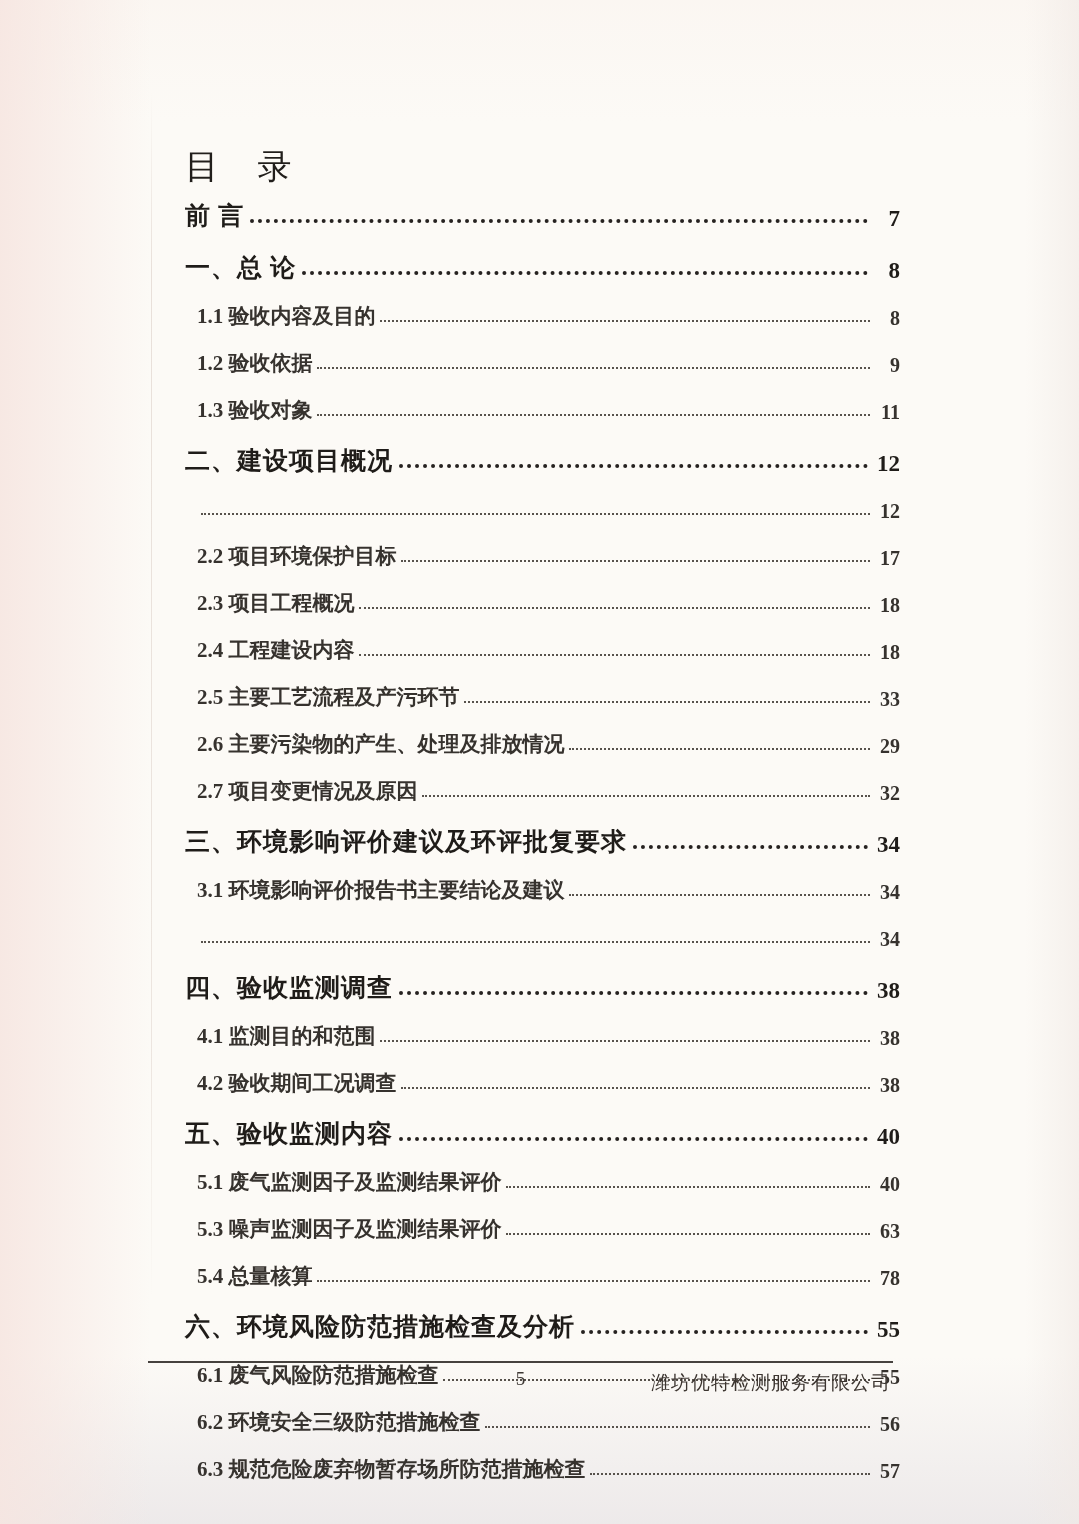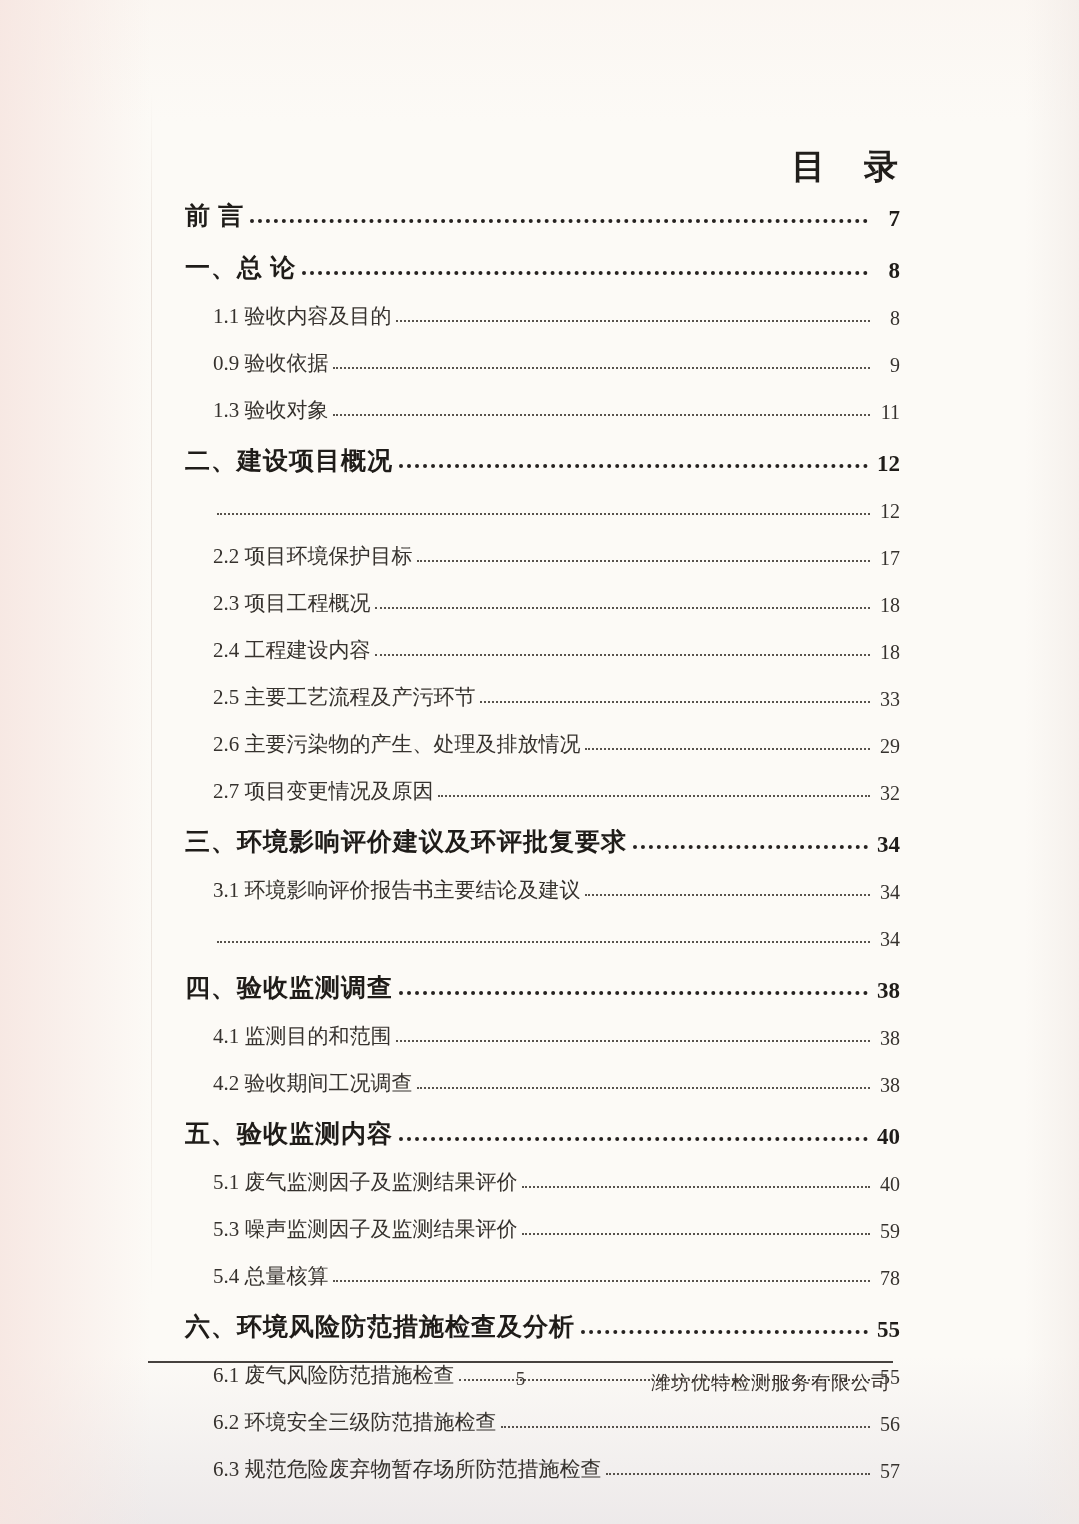--- a/index.html
+++ b/index.html
@@ -21,41 +21,41 @@
   .crease {
     position: absolute;
     left: 151px; top: 90px;
     width: 1px; height: 1210px;
     background: linear-gradient(180deg, rgba(195,175,165,0) 0%, rgba(195,175,165,0.35) 15%, rgba(195,175,165,0.28) 80%, rgba(195,175,165,0) 100%);
   }
   .toc-title {
     position: absolute;
     left: 185px; top: 144px;
     width: 715px;
-    text-align: right;
+    text-align: left;
     font-size: 34px;
-    font-weight: bold;
+    font-weight: normal;
     letter-spacing: 2px;
     word-spacing: 26px;
     color: #211e1b;
   }
   .toc-list {
     position: absolute;
     left: 185px; top: 186px;
     width: 715px;
   }
   .row { display: flex; align-items: flex-end; }
   .row .lbl { white-space: nowrap; }
   .row .leader { flex: 1 1 auto; }
   .row .pg { white-space: nowrap; text-align: right; min-width: 26px; }
   .lvl-h { height: 46px; padding-bottom: 6px; color: #1f1c19; }
   .lvl-h .lbl { font-size: 25px; font-weight: bold; letter-spacing: 1px; }
   .lvl-h .leader { border-bottom: 4px dotted #262220; margin: 0 6px 9px 6px; }
   .lvl-h .pg { font-size: 23px; font-weight: bold; }
-  .lvl-s { height: 40px; padding-bottom: 7px; margin-left: 28px; }
+  .lvl-s { height: 40px; padding-bottom: 7px; margin-left: 12px; font-weight: bold; }
   .lvl-s .lbl { font-size: 21px; color: #36322e; }
   .lvl-s .leader { border-bottom: 2.5px dotted #57524c; margin: 0 4px 8px 4px; }
   .lvl-s .pg { font-size: 20px; color: #36322e; }
   .footer-rule {
     position: absolute;
     left: 148px; top: 1361px;
     width: 745px; height: 0;
     border-top: 2px solid #46423e;
   }
   .footer {
@@ -98,21 +98,21 @@
         <span class="lbl">一、总 论</span>
         <span class="leader"></span>
         <span class="pg">8</span>
       </div>
       <div class="row lvl-s">
         <span class="lbl">1.1 验收内容及目的</span>
         <span class="leader"></span>
         <span class="pg">8</span>
       </div>
       <div class="row lvl-s">
-        <span class="lbl">0.9 验收依据</span>
+        <span class="lbl">1.2 验收依据</span>
         <span class="leader"></span>
         <span class="pg">9</span>
       </div>
       <div class="row lvl-s">
         <span class="lbl">1.3 验收对象</span>
         <span class="leader"></span>
         <span class="pg">11</span>
       </div>
       <div class="row lvl-h">
         <span class="lbl">二、建设项目概况</span>
@@ -188,21 +188,21 @@
         <span class="pg">40</span>
       </div>
       <div class="row lvl-s">
         <span class="lbl">5.1 废气监测因子及监测结果评价</span>
         <span class="leader"></span>
         <span class="pg">40</span>
       </div>
       <div class="row lvl-s">
         <span class="lbl">5.3 噪声监测因子及监测结果评价</span>
         <span class="leader"></span>
-        <span class="pg">59</span>
+        <span class="pg">63</span>
       </div>
       <div class="row lvl-s">
         <span class="lbl">5.4 总量核算</span>
         <span class="leader"></span>
         <span class="pg">78</span>
       </div>
       <div class="row lvl-h">
         <span class="lbl">六、环境风险防范措施检查及分析</span>
         <span class="leader"></span>
         <span class="pg">55</span>

